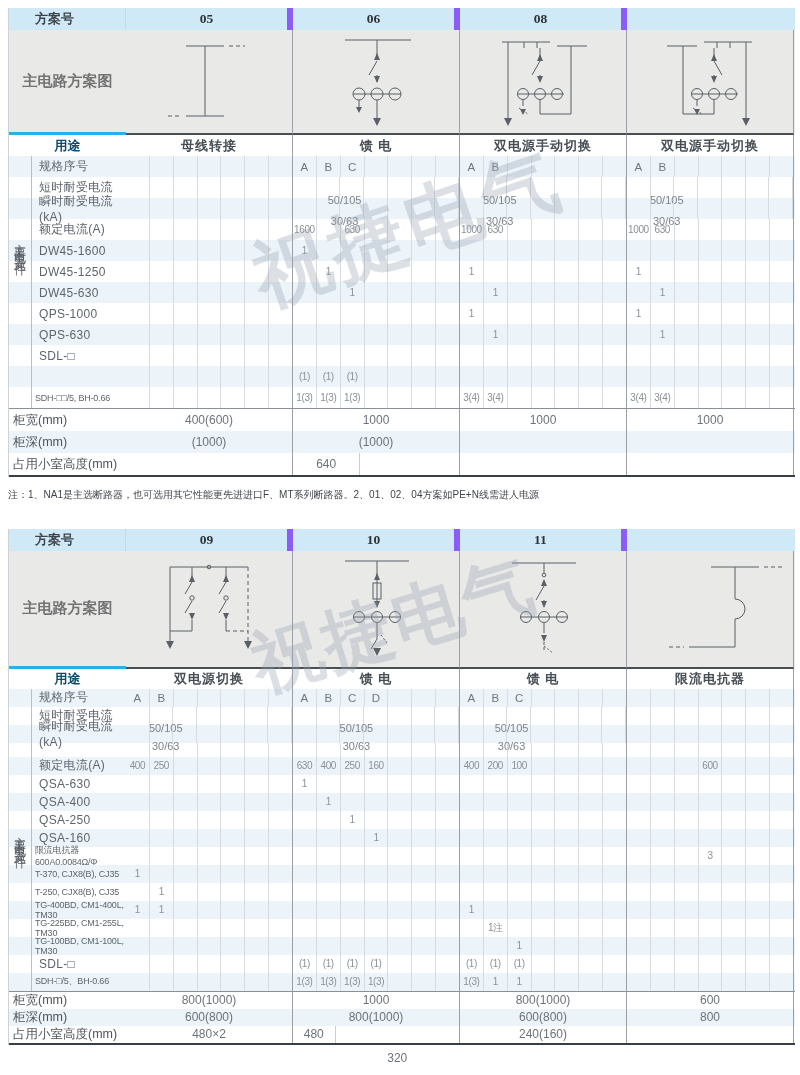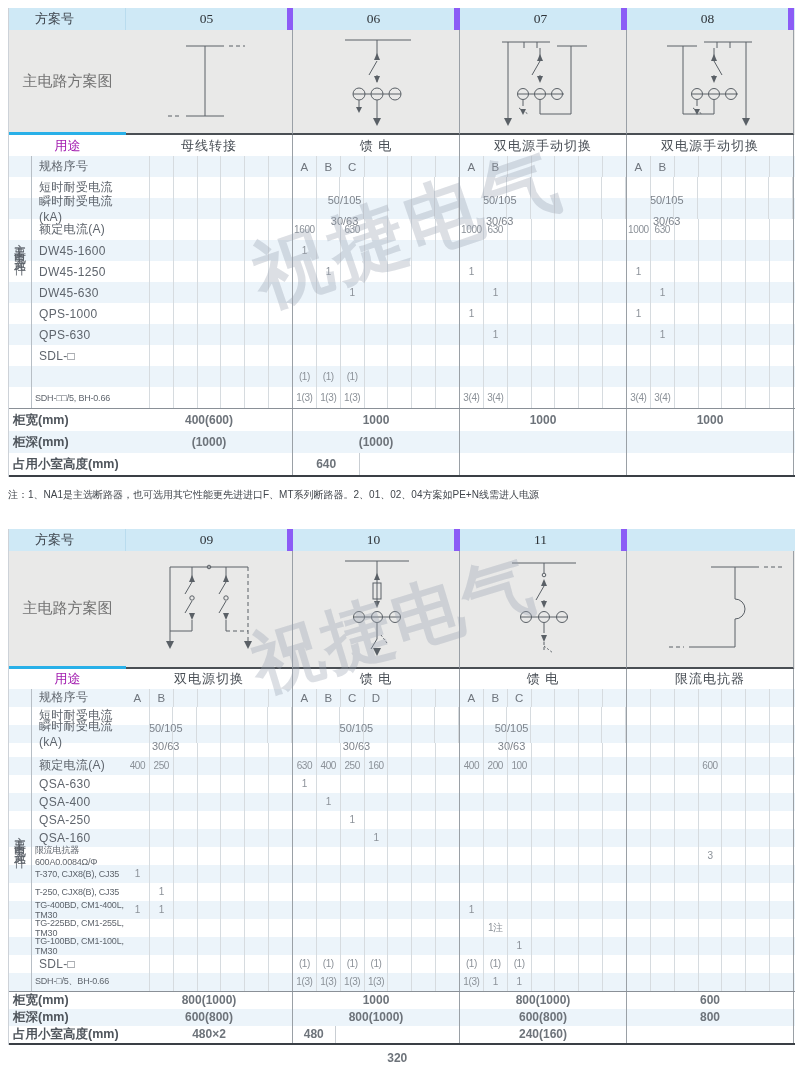--- a/index.html
+++ b/index.html
@@ -4,40 +4,40 @@
 <style>
   html,body{margin:0;padding:0;}
   body{
     width:800px;height:1075px;overflow:hidden;position:relative;background:#ffffff;
     font-family:"Liberation Sans","DejaVu Sans",sans-serif;
     -webkit-font-smoothing:antialiased;
   }
   .ctable{position:relative;width:786px;margin-left:8px;border-left:1px solid #cdd2d8;}
   .t0{margin-top:8px;}
   .t1{margin-top:0;}
-  .row{display:flex;}
+  .row{display:flex;font-weight:bold;}
   .cell{box-sizing:border-box;}
   
   .header-row{height:22px;background:#cfe9f6;}
   .hlabel{width:117px;display:flex;align-items:center;padding-left:26px;font-size:13px;color:#3e454d;border-right:1px solid #b9dcee;}
   .hscheme{width:167px;display:flex;align-items:center;justify-content:center;
     font-family:"Liberation Serif","DejaVu Serif",serif;font-size:13.5px;color:#2e3338;border-right:6px solid #8b5cf6;}
   
   .diagram-row{background:#e9e9e8;}
   .t0 .diagram-row{height:105px;}
   .t1 .diagram-row{height:118px;}
   .dg-label{width:117px;display:flex;align-items:center;justify-content:center;font-size:15px;color:#737373;
     border-bottom:3px solid #29b0e8;background:#e9e9e8;}
   .dg-cell{width:167px;border-right:1px solid #9aa0a6;border-bottom:2px solid #4a4f54;background:#e9e9e8;}
   .dg-cell svg{display:block;}
   
   .usage-row{background:#fff;}
   .t0 .usage-row{height:21px;}
   .t1 .usage-row{height:20px;}
-  .u-label{width:117px;display:flex;align-items:center;justify-content:center;font-size:13px;color:#a21caf;}
+  .u-label{width:117px;display:flex;align-items:center;justify-content:center;font-size:13px;color:#0c4a6e;}
   .u-cell{width:167px;display:flex;align-items:center;justify-content:center;font-size:13px;color:#474d54;
     border-right:1px solid #9aa0a6;letter-spacing:1px;}
   
   .gridrows{border-bottom:1px solid #8a9097;}
   .t0 .gridrow{height:21px;}
   .t1 .gridrow{height:18px;}
   .t1 .gridrow.spacer{height:14px;}
   .gridrow{display:flex;background:#fff;}
   .gridrow.shade{background:#ecf4fa;}
   .rlabel{width:117px;display:flex;align-items:center;padding-left:30px;font-size:12px;color:#5f656d;position:relative;letter-spacing:.3px;}
@@ -46,21 +46,21 @@
   .scell{width:167px;display:flex;position:relative;border-right:1px solid #9aa0a6;}
   .sub{flex:1;border-right:1px solid #d6dbdf;display:flex;align-items:center;justify-content:center;
     font-size:10px;letter-spacing:-.4px;color:#8b9198;overflow:hidden;}
   .sub:last-child{border-right:none;}
   .letters-row .sub{font-size:11.5px;color:#6f757d;letter-spacing:0;}
   .spanval{position:absolute;left:16px;top:0;height:100%;display:flex;align-items:center;justify-content:center;
     font-size:11px;color:#7d838b;margin-top:12px;}
   
   .t0 .dimrow{height:22px;}
   .t1 .dimrow{height:17px;}
-  .dimrow{display:flex;background:#fff;font-weight:bold;}
+  .dimrow{display:flex;background:#fff;}
   .dimrow.shade{background:#ecf4fa;}
   .dims{border-bottom:2px solid #3a3f45;}
   .dlabel{width:117px;display:flex;align-items:center;padding-left:4px;font-size:12.5px;color:#4e545b;}
   .dcell{width:167px;display:flex;align-items:center;justify-content:center;font-size:12px;color:#6d737a;
     border-right:1px solid #9aa0a6;}
   .dsplit{height:100%;display:flex;align-items:center;justify-content:center;}
   .dsplit.a{width:25%;border-right:1px solid #c9ced3;}
   .dsplit.a.wide{width:40%;}
   .dsplit.b{flex:1;margin-top:47px;}
   
@@ -82,21 +82,20 @@
 <body>
 
 <div class="wm wm1">祝捷电气</div>
 <div class="wm wm2">祝捷电气</div>
 
 <div class="ctable t0">
   <div class="row header-row">
     <div class="cell hlabel">方案号</div>
     <div class="cell hscheme">05</div>
     <div class="cell hscheme">06</div>
-    <div class="cell hscheme">07</div>
     <div class="cell hscheme">08</div>
   </div>
   <div class="row diagram-row">
     <div class="cell dg-label">主电路方案图</div>
     <div class="cell dg-cell">
       <svg width="166" height="103" viewBox="0 0 166 103">
         <line x1="60" y1="16" x2="98" y2="16"></line>
         <line x1="103" y1="16" x2="119" y2="16" stroke-dasharray="4 3"></line>
         <line x1="79" y1="16" x2="79" y2="86"></line>
         <line x1="60" y1="86" x2="98" y2="86"></line>

